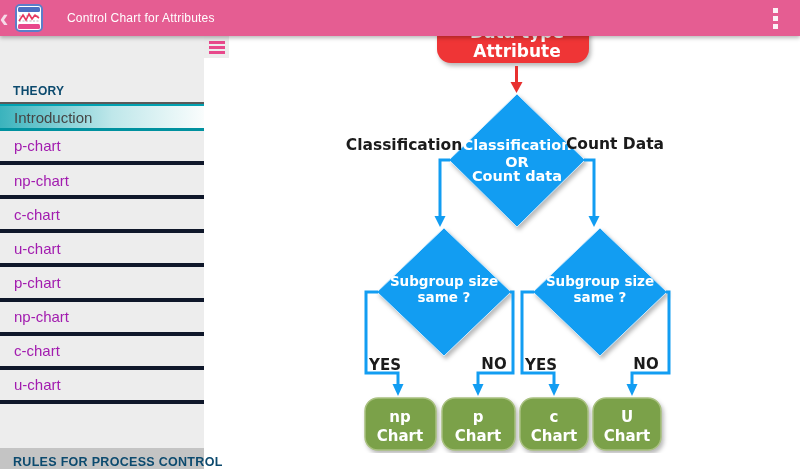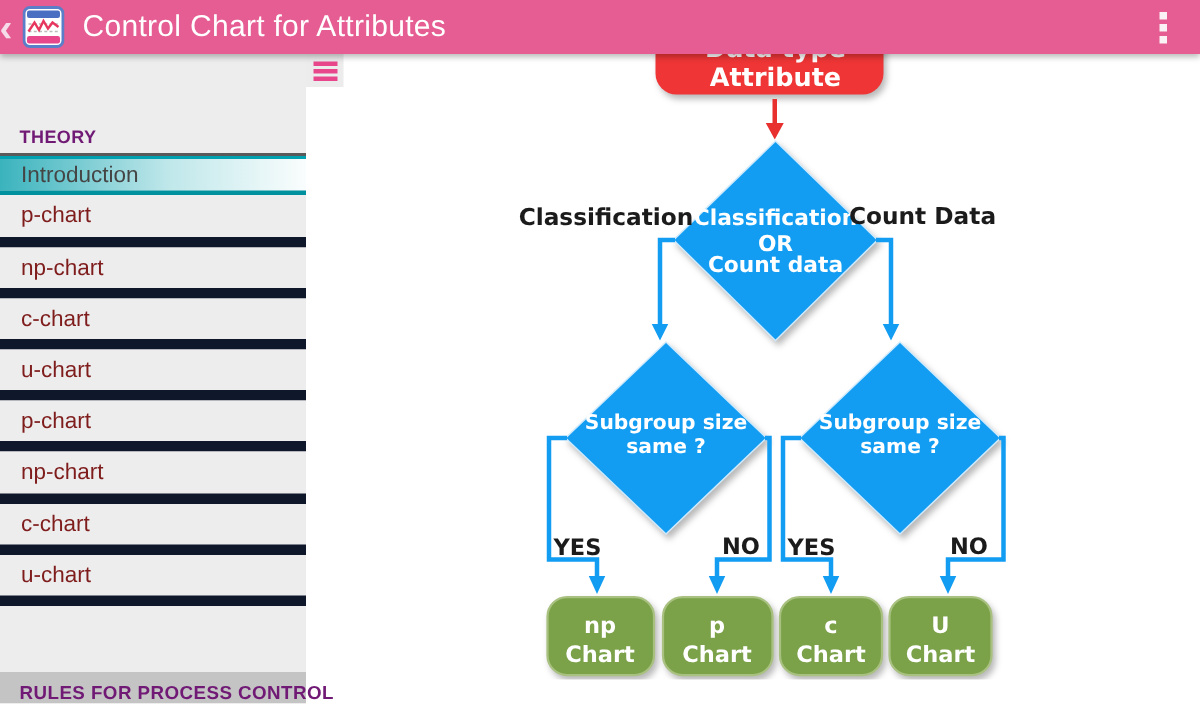--- a/index.html
+++ b/index.html
@@ -13,37 +13,37 @@
     position:absolute;left:0;top:0;width:800px;height:36px;
     background:#e55d92;color:#fff;z-index:30;
     box-shadow:0 2px 4px rgba(0,0,0,0.28);
     display:flex;align-items:center;
   }
   .back-chevron{
     font-size:26px;line-height:30px;color:#f6dbe8;width:14px;
     margin-left:-3px;text-align:center;font-weight:bold;
   }
   .app-icon{width:28px;height:28px;margin-left:4px;flex:0 0 auto;}
-  .header-title{font-size:20px;margin-left:12px;color:#ffffff;letter-spacing:0.2px;}
+  .header-title{font-size:12px;margin-left:24px;color:#ffffff;letter-spacing:0.2px;}
   .overflow{margin-left:auto;margin-right:22px;display:flex;flex-direction:column;gap:3px;cursor:pointer;}
   .overflow .dot{width:5px;height:5px;background:#fbf2f6;}
   
   .sidebar{
     position:absolute;left:0;top:36px;width:204px;height:433px;
     background:#ededed;z-index:10;display:flex;flex-direction:column;
   }
   .side-section{
     height:28px;box-sizing:border-box;display:flex;align-items:center;
-    padding-left:13px;font-size:12px;font-weight:bold;color:#701a75;
+    padding-left:13px;font-size:12px;font-weight:bold;color:#0c4a6e;
     letter-spacing:0.3px;border-bottom:2px solid #5a5a5a;background:#ededed;margin-top:44px;
   }
   .side-item{
     height:39px;box-sizing:border-box;display:flex;align-items:center;
-    padding-left:14px;font-size:15px;color:#7f1d1d;
-    border-bottom:7px solid #0f172a;background:#ededed;cursor:pointer;
+    padding-left:14px;font-size:15px;color:#a21caf;
+    border-bottom:4px solid #0f172a;background:#ededed;cursor:pointer;
   }
   .side-item.selected{
     height:30px;
     background:linear-gradient(to right,#3ab3bd 0%,#bfe7ea 55%,#fafdfd 100%);
     border-top:2px solid #00a2b2;border-bottom:3px solid #00919f;
     color:#454545;
   }
   .side-section.rules{
     height:21px;flex:1 1 auto;background:#c4c4c4;border-bottom:none;
     align-items:flex-start;padding-top:7px;font-size:12.5px;white-space:nowrap;

